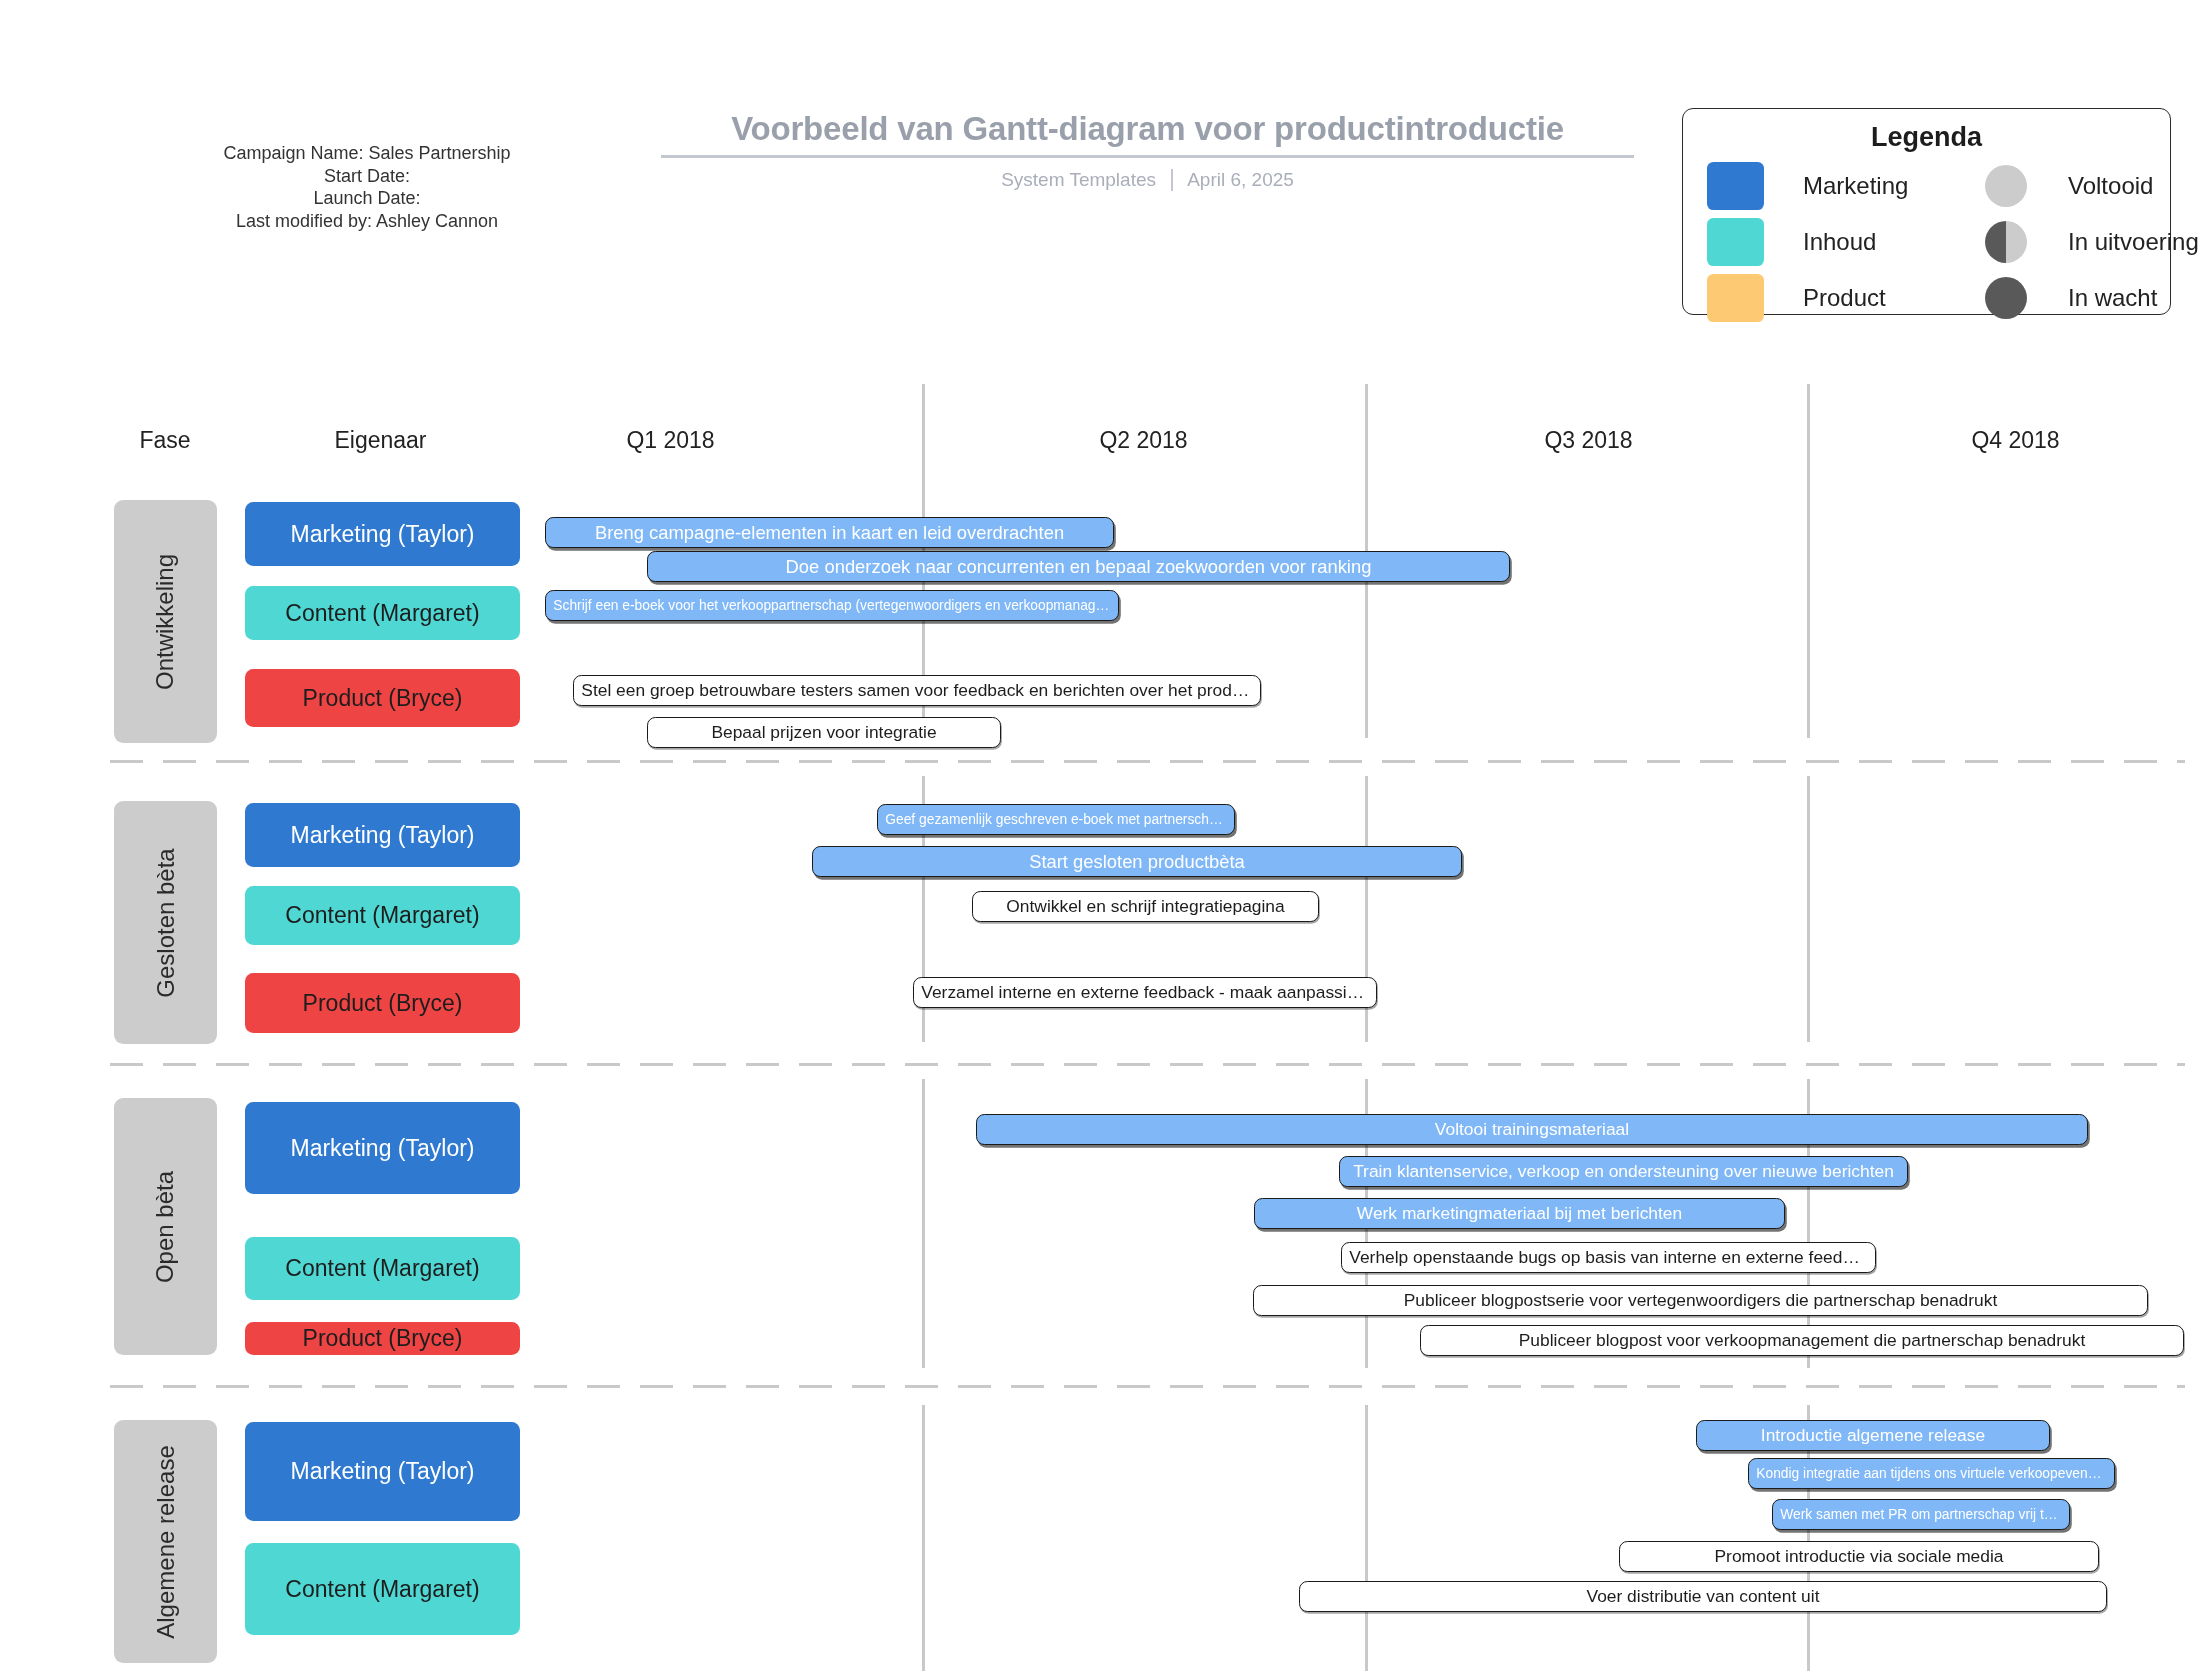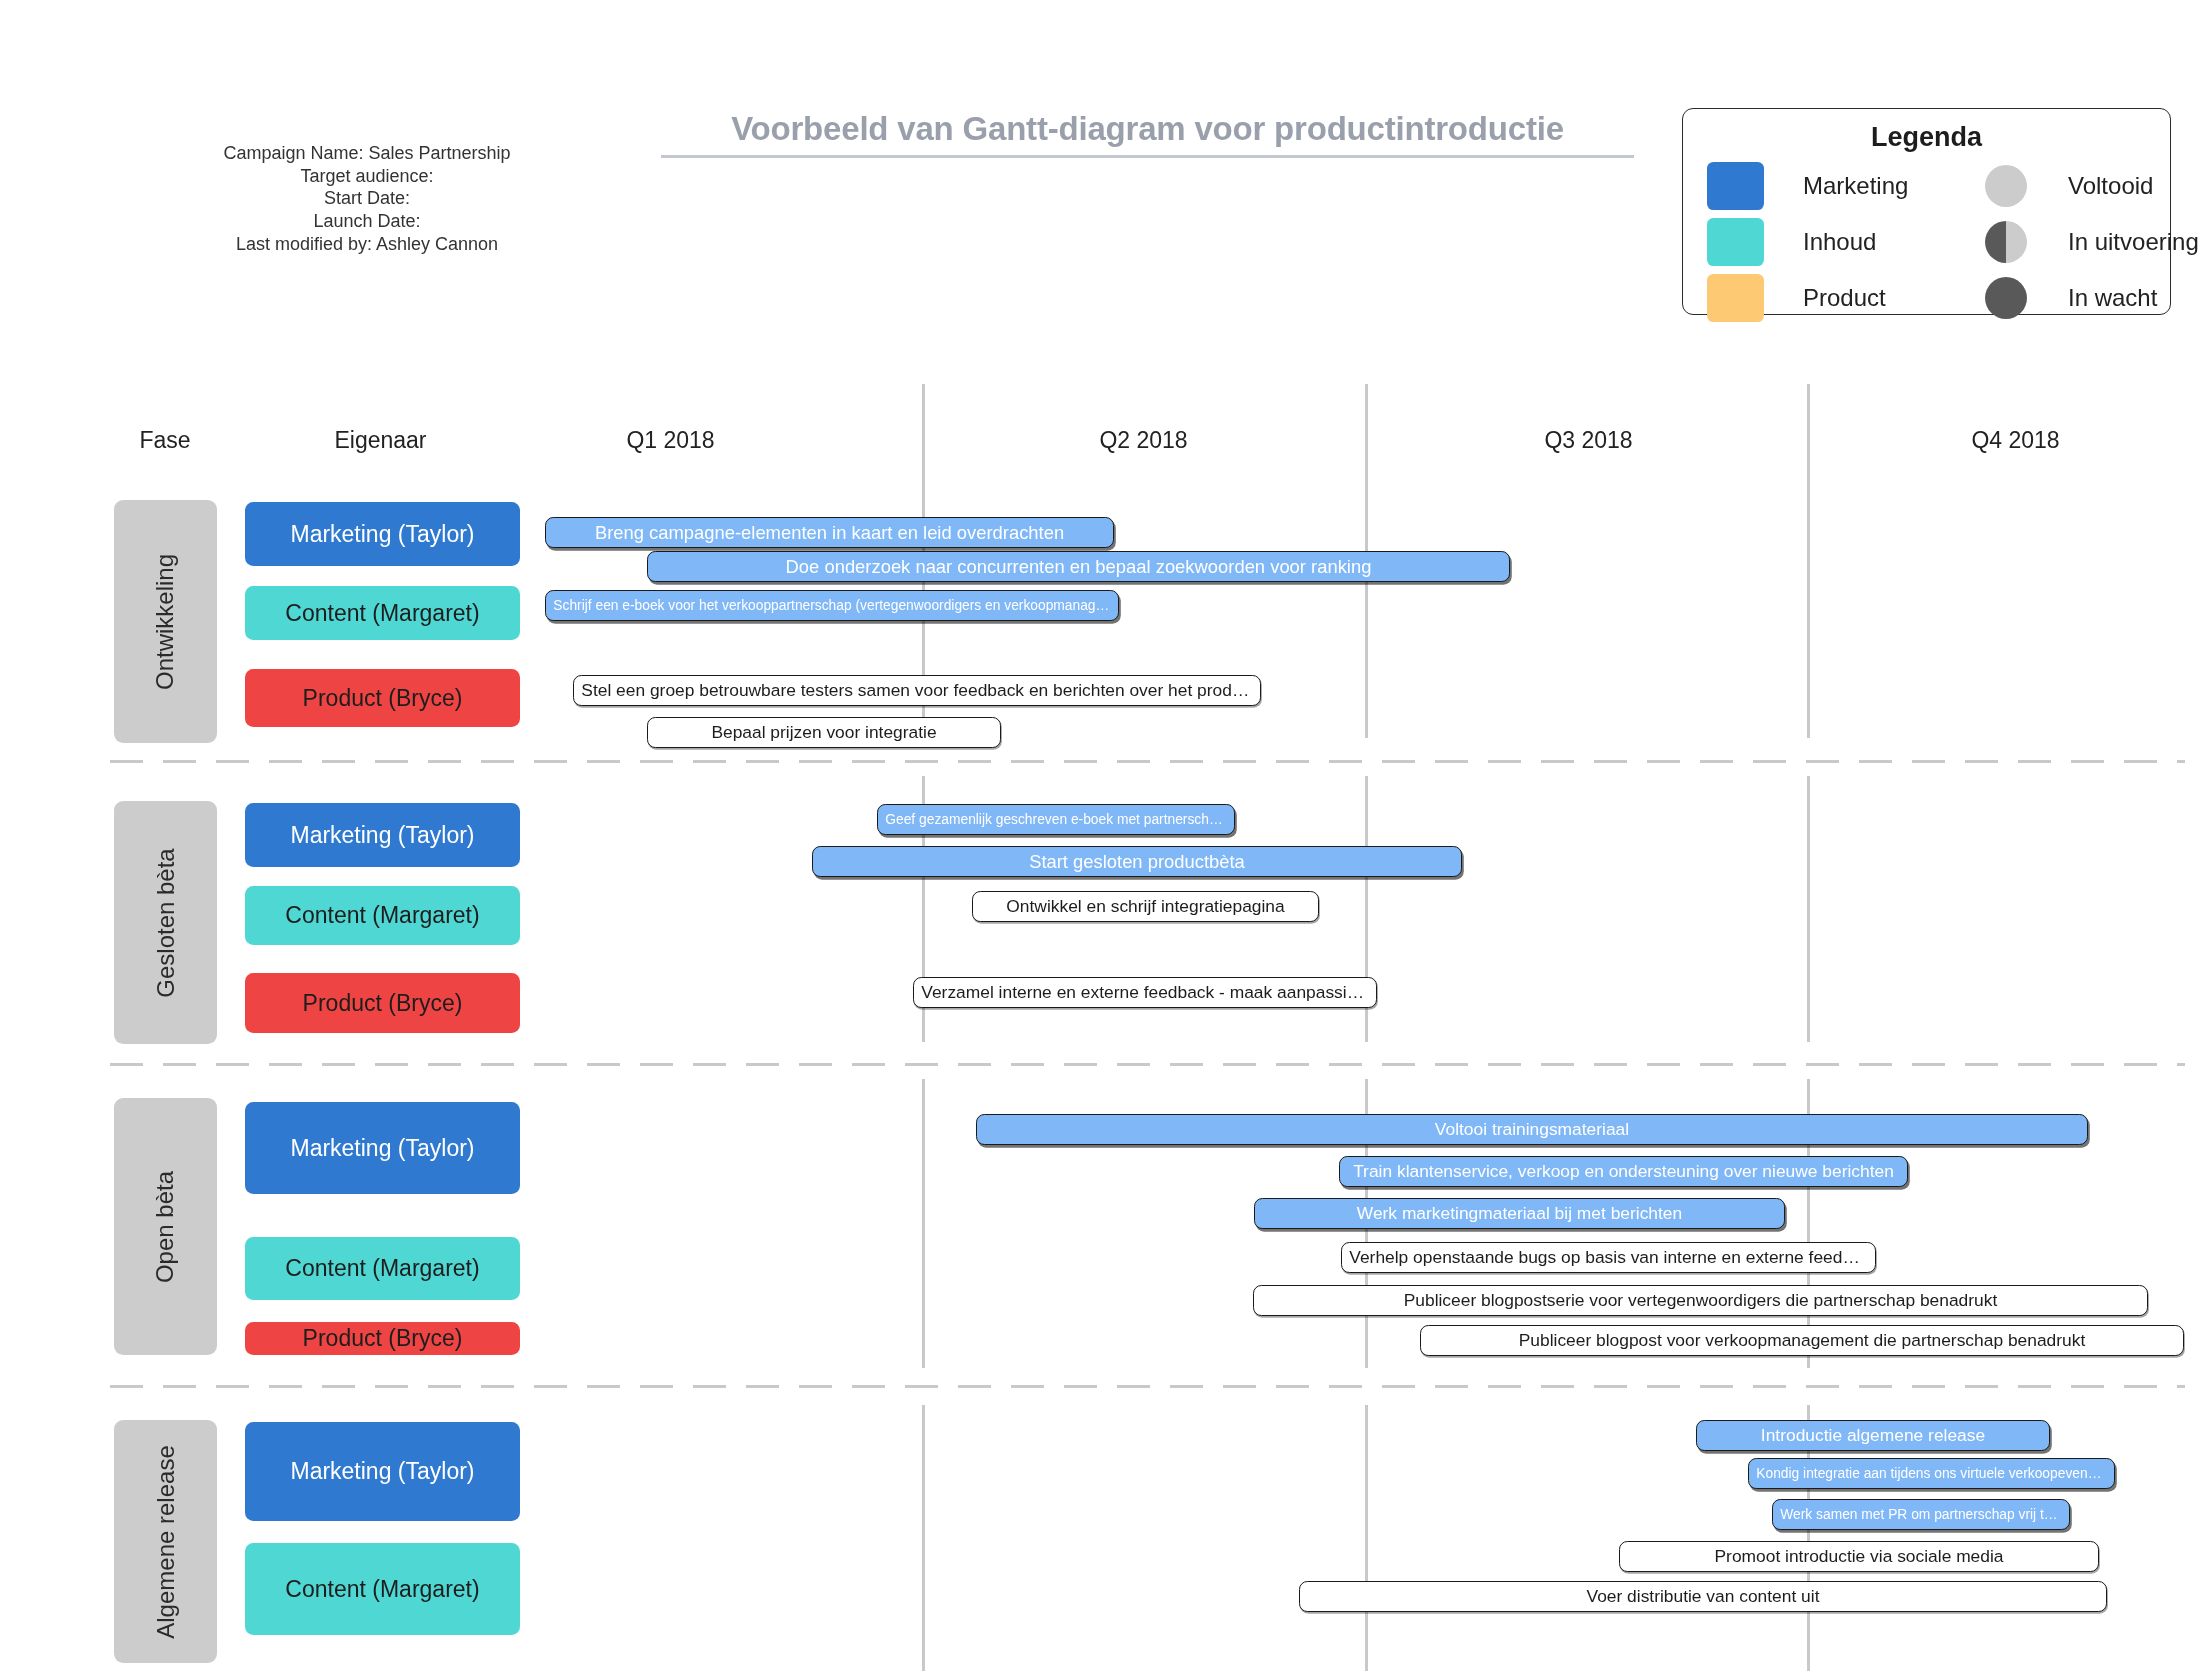--- a/index.html
+++ b/index.html
@@ -197,29 +197,33 @@
   }
   .fs-lg span { font-size: 18.4px; }
   .fs-md span { font-size: 17.4px; }
   .fs-sm span { font-size: 13.8px; }
 </style>
 </head>
 <body>
 
 <div id="campaign-meta">
   <div>Campaign Name: Sales Partnership</div>
-  <div>Target audience:</div>
   <div>Start Date:</div>
   <div>Launch Date:</div>
   <div>Last modified by: Ashley Cannon</div>
 </div>
 
 <div id="title-block">
   <div id="doc-title">Voorbeeld van Gantt-diagram voor productintroductie</div>
   <div id="title-rule"></div>
+  <div id="subtitle-row">
+    <span>System Templates</span>
+    <span id="subtitle-sep"></span>
+    <span>April 6, 2025</span>
+  </div>
 </div>
 
 <div id="legend">
   <div id="legend-title">Legenda</div>
   <div id="legend-grid">
     <div class="legend-swatch" style="background:#2f7ad0"></div>
     <div class="legend-label">Marketing</div>
     <div class="status-dot status-done"></div>
     <div class="legend-label">Voltooid</div>
 

